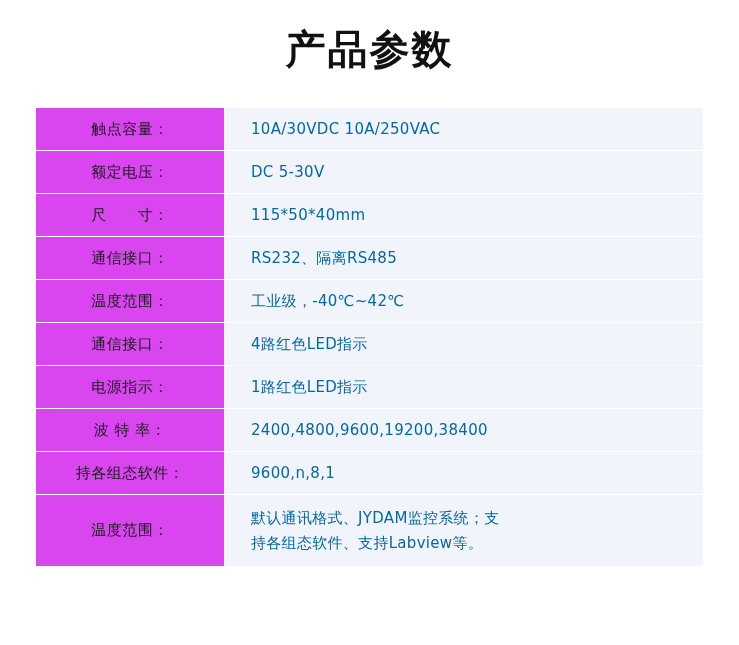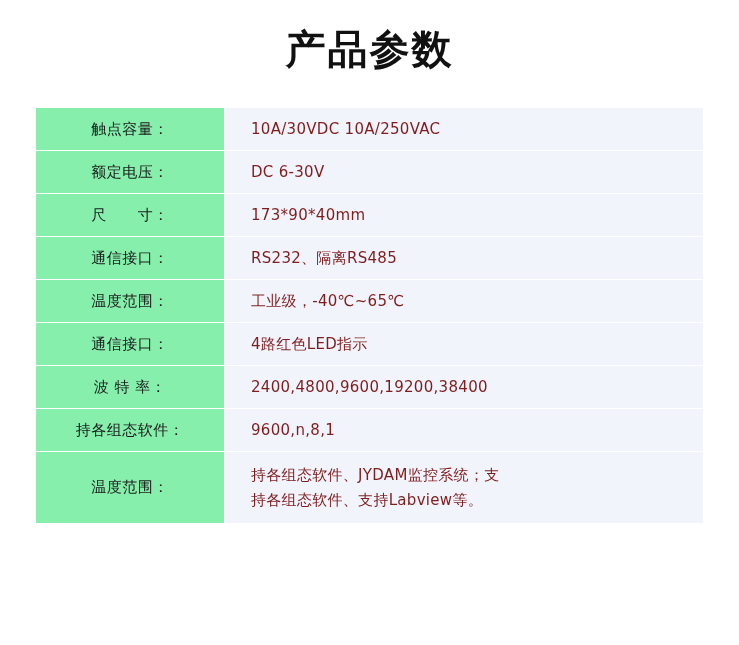--- a/index.html
+++ b/index.html
@@ -39,32 +39,32 @@
   .spec-table tr {
     height: 43px;
   }
   .spec-table td {
     border: 1px solid #ffffff;
     padding: 0;
     vertical-align: middle;
   }
   td.label-cell {
     width: 180px;
-    background: #86efac;
+    background: #d946ef;
     text-align: center;
     font-size: 15px;
     color: #1b1b1b;
     letter-spacing: 0.5px;
     padding-left: 4px;
     padding-right: 4px;
   }
   td.value-cell {
     background: #f2f4fc;
     font-size: 15px;
-    color: #7f1d1d;
+    color: #0369a1;
     padding-left: 26px;
     letter-spacing: 0.3px;
   }
   tr.tall-row {
     height: 72px;
   }
   tr.tall-row td.value-cell {
     line-height: 1.65;
     padding-top: 4px;
     padding-bottom: 4px;
@@ -81,49 +81,53 @@
   <div class="title">产品参数</div>
 
   <table class="spec-table">
     <tbody>
       <tr>
         <td class="label-cell">触点容量：</td>
         <td class="value-cell">10A/30VDC   10A/250VAC</td>
       </tr>
       <tr>
         <td class="label-cell">额定电压：</td>
-        <td class="value-cell">DC 6-30V</td>
+        <td class="value-cell">DC 5-30V</td>
       </tr>
       <tr>
         <td class="label-cell">尺　　寸：</td>
-        <td class="value-cell">173*90*40mm</td>
+        <td class="value-cell">115*50*40mm</td>
       </tr>
       <tr>
         <td class="label-cell">通信接口：</td>
         <td class="value-cell">RS232、隔离RS485</td>
       </tr>
       <tr>
         <td class="label-cell">温度范围：</td>
-        <td class="value-cell">工业级，-40℃~65℃</td>
+        <td class="value-cell">工业级，-40℃~42℃</td>
       </tr>
       <tr>
         <td class="label-cell">通信接口：</td>
         <td class="value-cell">4路红色LED指示</td>
+      </tr>
+      <tr>
+        <td class="label-cell">电源指示：</td>
+        <td class="value-cell">1路红色LED指示</td>
       </tr>
       <tr>
         <td class="label-cell">波 特 率：</td>
         <td class="value-cell">2400,4800,9600,19200,38400</td>
       </tr>
       <tr>
         <td class="label-cell">持各组态软件：</td>
         <td class="value-cell">9600,n,8,1</td>
       </tr>
       <tr class="tall-row">
         <td class="label-cell">温度范围：</td>
         <td class="value-cell">
-          <span class="value-line">持各组态软件、JYDAM监控系统；支</span>
+          <span class="value-line">默认通讯格式、JYDAM监控系统；支</span>
           <span class="value-line">持各组态软件、支持Labview等。</span>
         </td>
       </tr>
     </tbody>
   </table>
 
 </div>
 
 </body></html>

